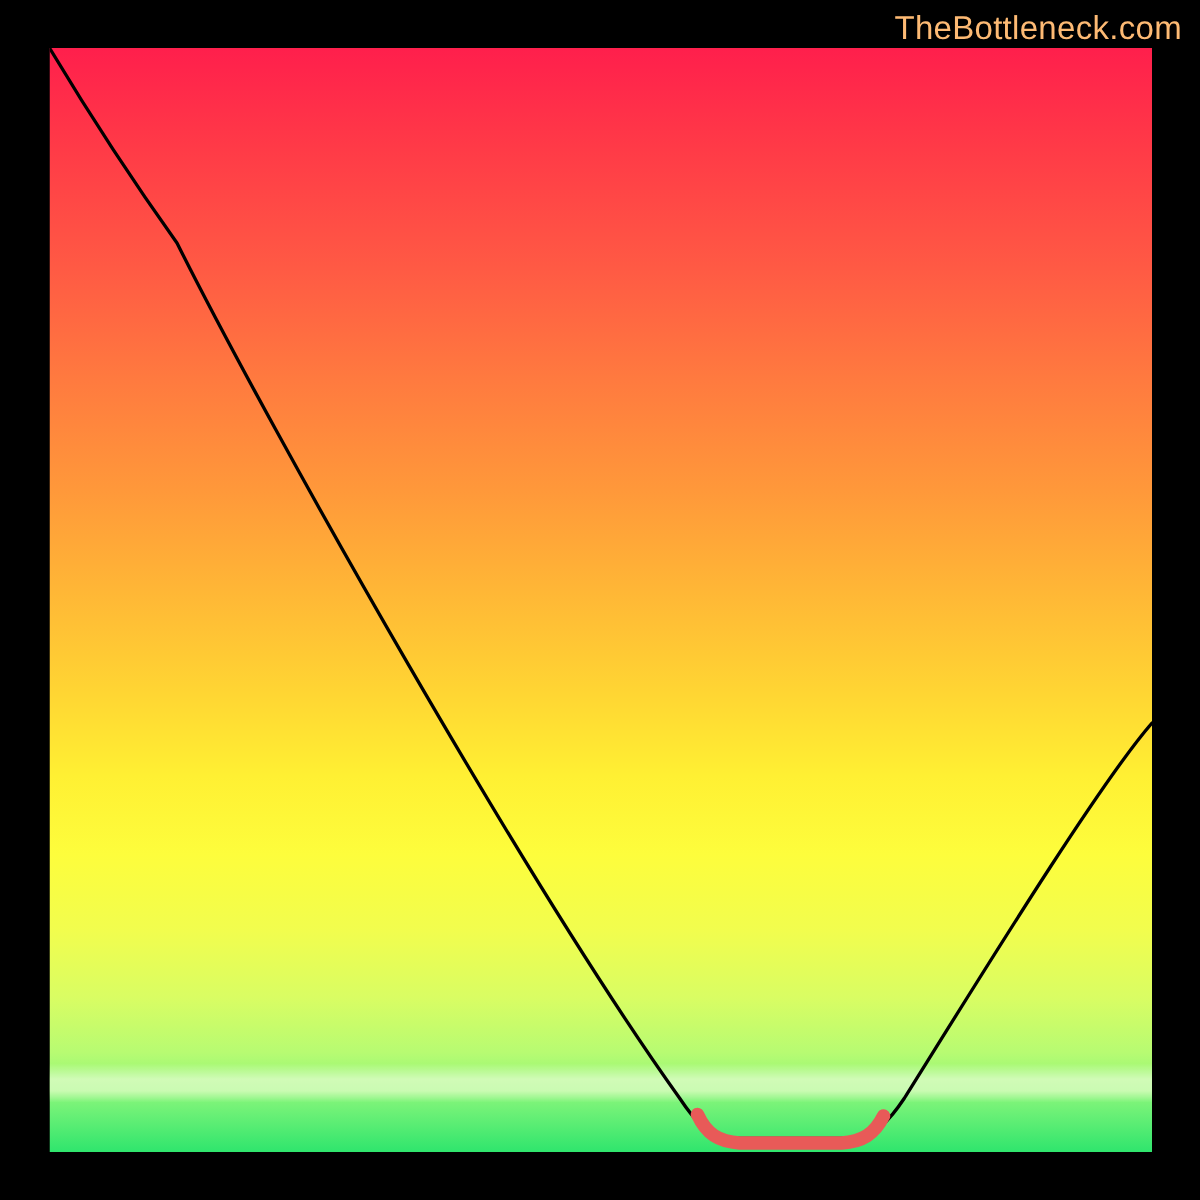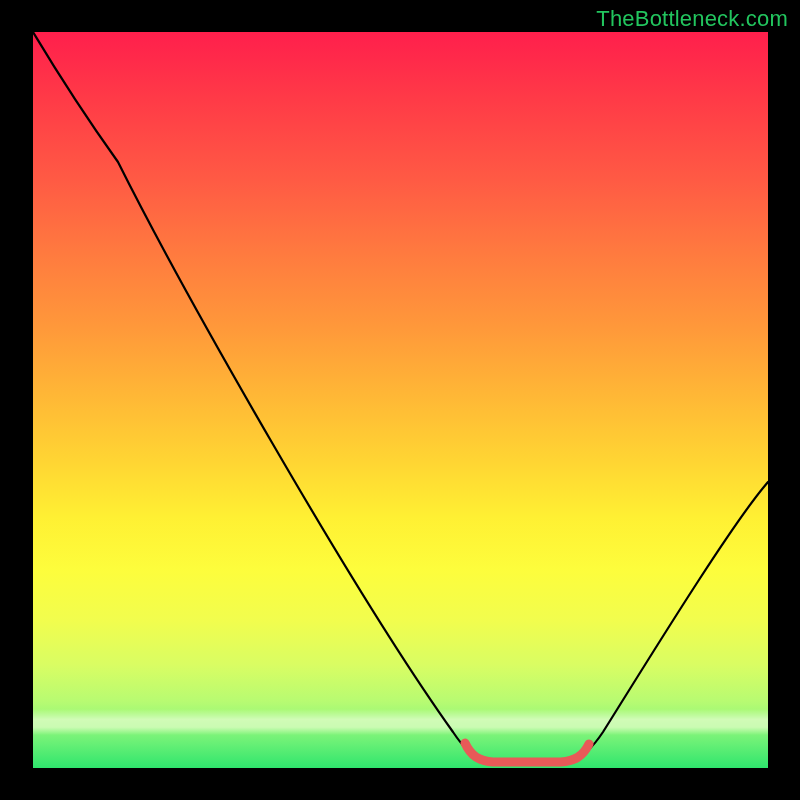--- a/index.html
+++ b/index.html
@@ -10,21 +10,21 @@
     height: 800px;
     background: #000;
   }
   .watermark {
     position: absolute;
     top: 6px;
     right: 12px;
     font-family: Arial, Helvetica, sans-serif;
     font-size: 22px;
     font-weight: 500;
-    color: #22c55e;
+    color: #fdba74;
     letter-spacing: 0.2px;
     z-index: 10;
     margin-left: 24px;
   }
   .plot-area {
     position: absolute;
     left: 33px;
     top: 32px;
     width: 735px;
     height: 736px;

